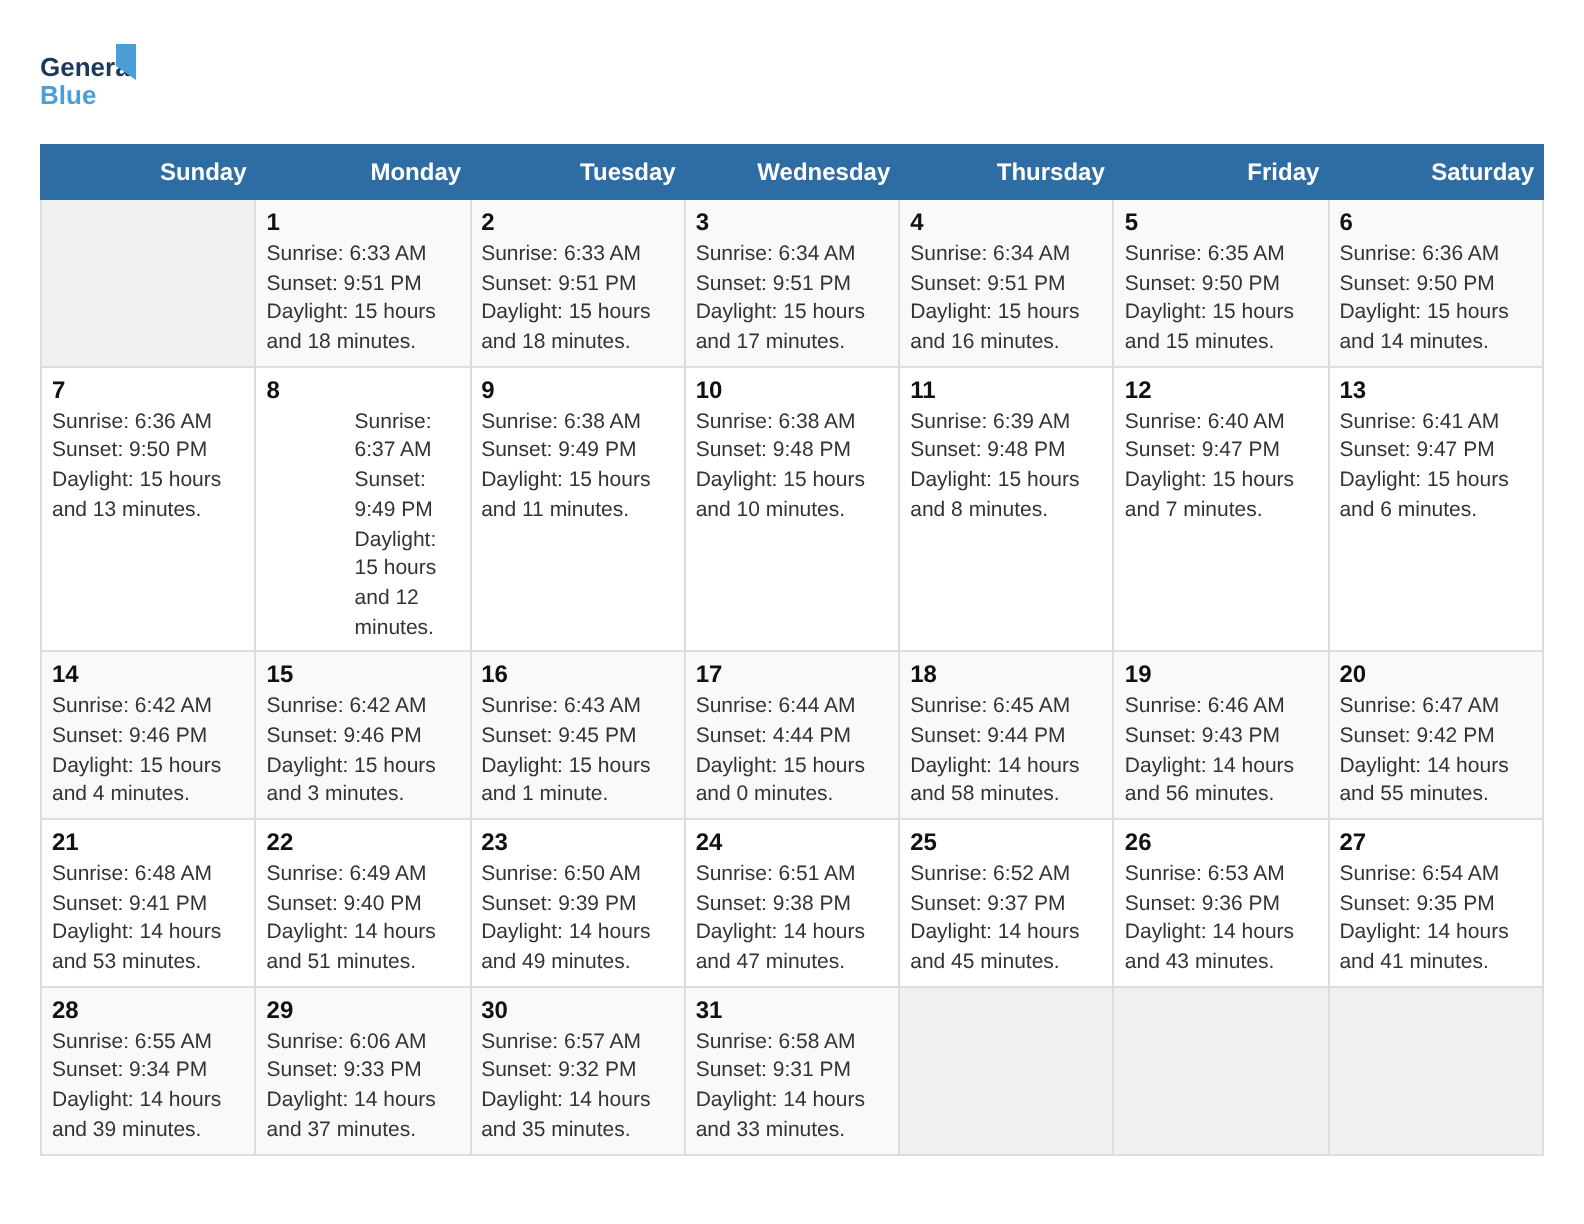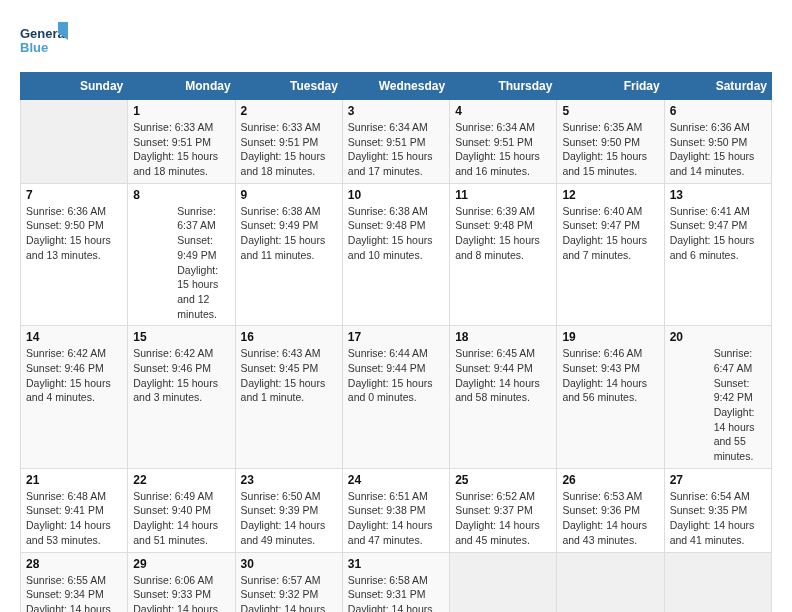--- a/index.html
+++ b/index.html
@@ -221,41 +221,41 @@
         <td>
           <div class="day-number">16</div>
           <div class="day-info" style="white-space: pre-line;">Sunrise: 6:43 AM
 Sunset: 9:45 PM
 Daylight: 15 hours
 and 1 minute.</div>
         </td>
         <td>
           <div class="day-number">17</div>
           <div class="day-info" style="white-space: pre-line;">Sunrise: 6:44 AM
-Sunset: 9:44 PM
+Sunset: 4:44 PM
 Daylight: 15 hours
 and 0 minutes.</div>
         </td>
         <td>
           <div class="day-number">18</div>
           <div class="day-info" style="white-space: pre-line;">Sunrise: 6:45 AM
 Sunset: 9:44 PM
 Daylight: 14 hours
 and 58 minutes.</div>
         </td>
         <td>
           <div class="day-number">19</div>
           <div class="day-info" style="white-space: pre-line;">Sunrise: 6:46 AM
 Sunset: 9:43 PM
 Daylight: 14 hours
 and 56 minutes.</div>
         </td>
         <td>
           <div class="day-number">20</div>
-          <div class="day-info" style="white-space: pre-line; margin-left: 44px;">Sunrise: 6:47 AM
+          <div class="day-info" style="white-space: pre-line;">Sunrise: 6:47 AM
 Sunset: 9:42 PM
 Daylight: 14 hours
 and 55 minutes.</div>
         </td>
       </tr>
       <tr>
         <td>
           <div class="day-number">21</div>
           <div class="day-info" style="white-space: pre-line;">Sunrise: 6:48 AM
 Sunset: 9:41 PM

